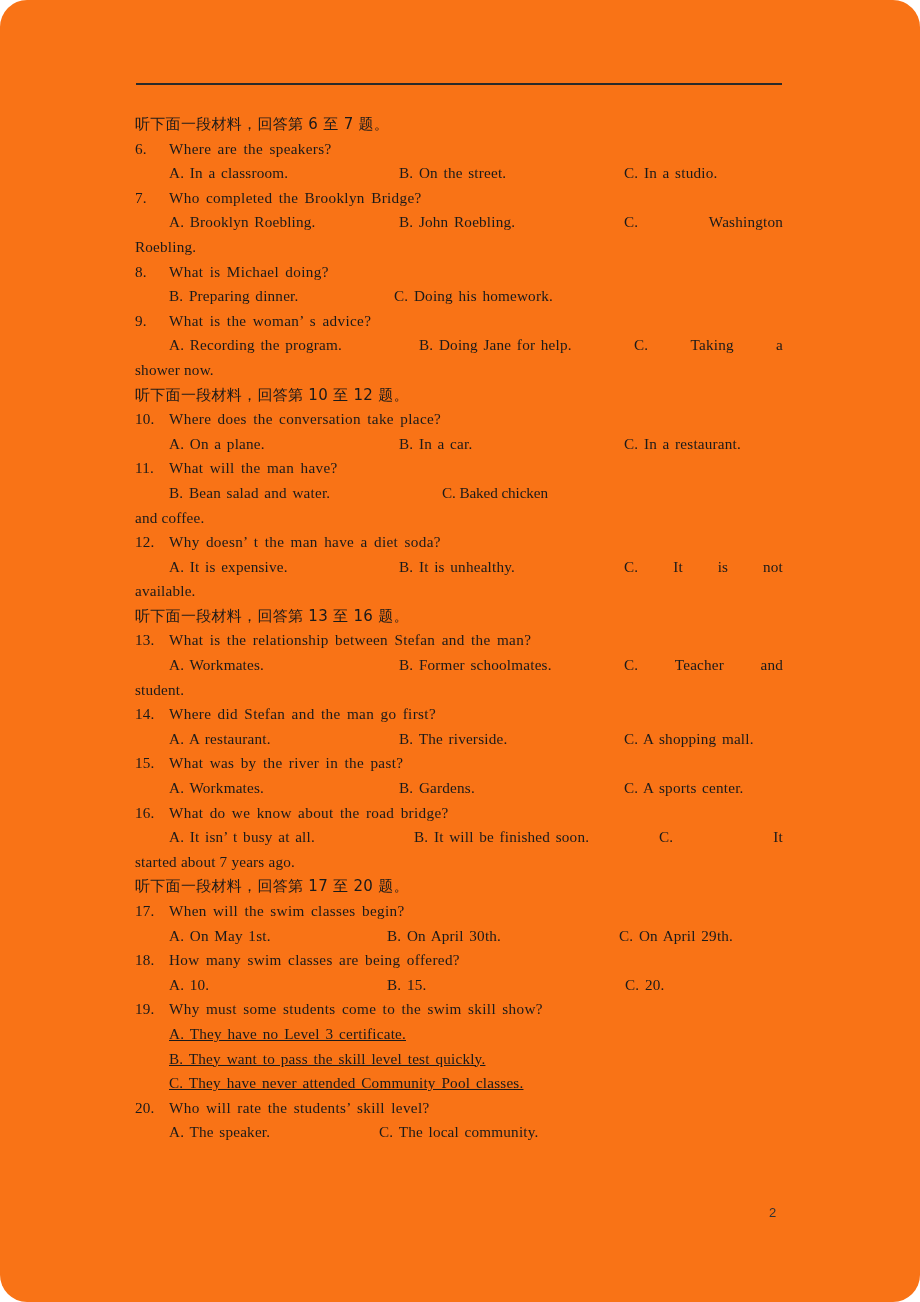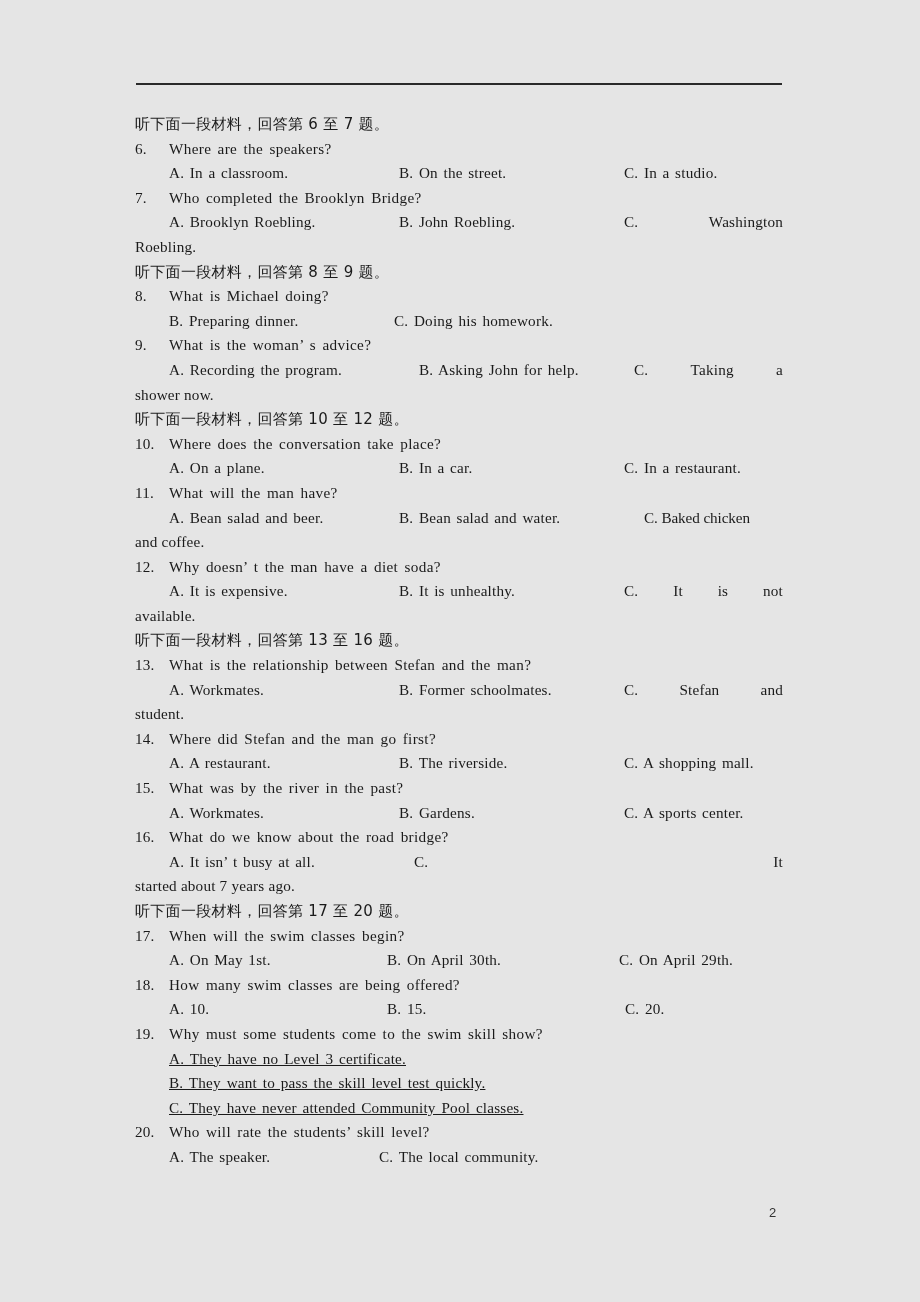--- a/index.html
+++ b/index.html
@@ -14,21 +14,22 @@
     position: relative;
     font-family: "Liberation Serif", "DejaVu Serif", serif;
     color: #1a1a1a;
     overflow: hidden;
   }
 
   
   .page {
     position: absolute;
     inset: 0;
-    background: #e5e5e5;
+    background: #f97316;
+    border-radius: 27px;
   }
 
   .header-rule {
     position: absolute;
     left: 136px;
     top: 83px;
     width: 646px;
     height: 0;
     border-top: 2px solid #2a2a2a;
   }
@@ -101,21 +102,21 @@
 
   
   .opt-stack {
     padding-left: 34px;
     white-space: nowrap;
     word-spacing: 1.8px;
     text-decoration: underline;
   }
 
   
-  .tight { word-spacing: 0px; letter-spacing: -0.1px; }
+  .tight { word-spacing: 0px; letter-spacing: -0.1px; margin-left: 28px; }
 
   .page-number {
     position: absolute;
     left: 769px;
     top: 1205px;
     font-size: 13px;
     font-family: "Liberation Sans", sans-serif;
     color: #333;
   }
 </style>
@@ -147,38 +148,37 @@
     <div class="line opts justify">
       <span class="opt c1">A. Brooklyn Roebling.</span>
       <span class="opt c2">B. John Roebling.</span>
       <span class="opt c3">
         <span>C.</span>
         <span>Washington</span>
       </span>
     </div>
     <div class="line cont">Roebling.</div>
 
-    <div class="line cn">听下面一段材料，回答第 8 至 9 题。</div>
 
     <div class="line qrow">
       <span class="qnum">8.</span>
       <span class="qtext">What is Michael doing?</span>
     </div>
     <div class="line opts">
       <span class="opt c2">B. Preparing dinner.</span>
       <span class="opt c3">C. Doing his homework.</span>
     </div>
 
     <div class="line qrow">
       <span class="qnum">9.</span>
       <span class="qtext">What is the woman’ s advice?</span>
     </div>
     <div class="line opts justify">
       <span class="opt c1" style="flex:0 0 250px">A. Recording the program.</span>
-      <span class="opt c2" style="flex:0 0 215px">B. Asking John for help.</span>
+      <span class="opt c2" style="flex:0 0 215px">B. Doing Jane for help.</span>
       <span class="opt c3">
         <span>C.</span>
         <span>Taking</span>
         <span>a</span>
       </span>
     </div>
     <div class="line cont">shower now.</div>
 
     <div class="line cn">听下面一段材料，回答第 10 至 12 题。</div>
 
@@ -190,21 +190,20 @@
       <span class="opt c1">A. On a plane.</span>
       <span class="opt c2">B. In a car.</span>
       <span class="opt c3">C. In a restaurant.</span>
     </div>
 
     <div class="line qrow">
       <span class="qnum">11.</span>
       <span class="qtext">What will the man have?</span>
     </div>
     <div class="line opts">
-      <span class="opt c1" style="flex:0 0 230px">A. Bean salad and beer.</span>
       <span class="opt c2" style="flex:0 0 245px">B. Bean salad and water.</span>
       <span class="opt c3 tight">C. Baked chicken</span>
     </div>
     <div class="line cont">and coffee.</div>
 
     <div class="line qrow">
       <span class="qnum">12.</span>
       <span class="qtext">Why doesn’ t the man have a diet soda?</span>
     </div>
     <div class="line opts justify">
@@ -223,21 +222,21 @@
 
     <div class="line qrow">
       <span class="qnum">13.</span>
       <span class="qtext">What is the relationship between Stefan and the man?</span>
     </div>
     <div class="line opts justify">
       <span class="opt c1">A. Workmates.</span>
       <span class="opt c2">B. Former schoolmates.</span>
       <span class="opt c3">
         <span>C.</span>
-        <span>Stefan</span>
+        <span>Teacher</span>
         <span>and</span>
       </span>
     </div>
     <div class="line cont">student.</div>
 
     <div class="line qrow">
       <span class="qnum">14.</span>
       <span class="qtext">Where did Stefan and the man go first?</span>
     </div>
     <div class="line opts">
@@ -255,20 +254,21 @@
       <span class="opt c2">B. Gardens.</span>
       <span class="opt c3">C. A sports center.</span>
     </div>
 
     <div class="line qrow">
       <span class="qnum">16.</span>
       <span class="qtext">What do we know about the road bridge?</span>
     </div>
     <div class="line opts justify">
       <span class="opt c1" style="flex:0 0 245px">A. It isn’ t busy at all.</span>
+      <span class="opt c2" style="flex:0 0 245px">B. It will be finished soon.</span>
       <span class="opt c3">
         <span>C.</span>
         <span>It</span>
       </span>
     </div>
     <div class="line cont">started about 7 years ago.</div>
 
     <div class="line cn">听下面一段材料，回答第 17 至 20 题。</div>
 
     <div class="line qrow">

